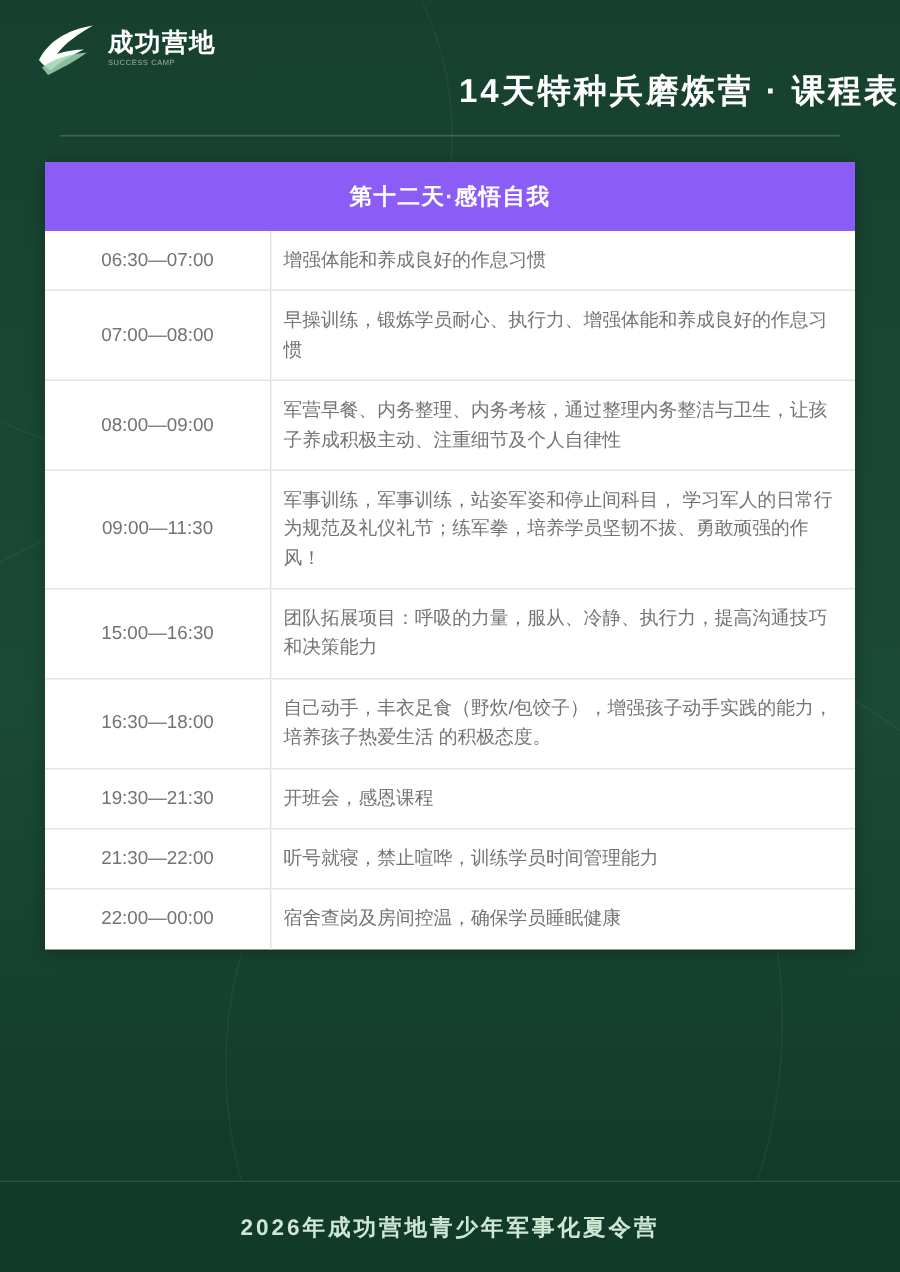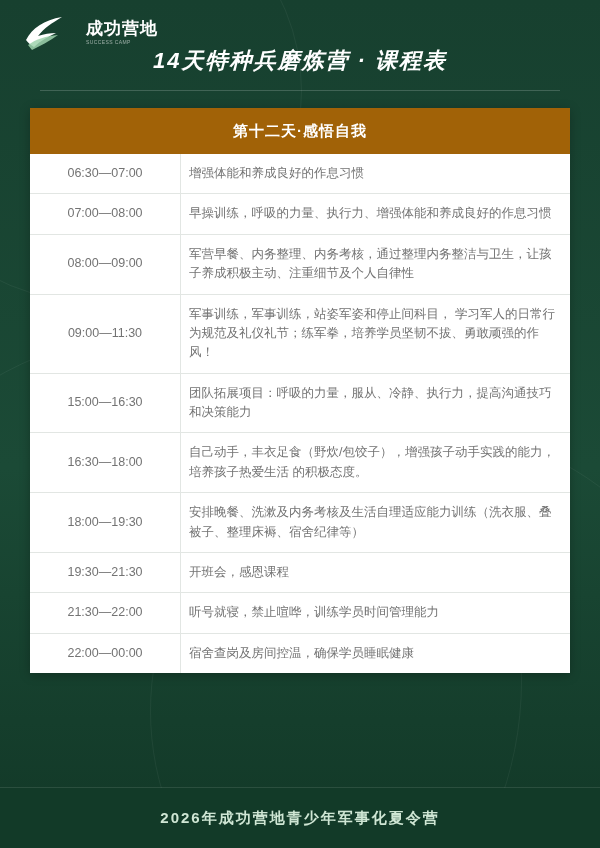--- a/index.html
+++ b/index.html
@@ -32,21 +32,21 @@
   .arc2 { width: 560px; height: 560px; left: 150px; top: 430px; }
   .arc3 { width: 420px; height: 420px; left: -120px; top: -120px; }
 
   
   .logo {
     position: absolute;
     left: 22px;
     top: 12px;
     display: flex;
     align-items: center;
-    gap: 20px;
+    gap: 6px;
   }
   .logo-mark {
     width: 44px;
     height: 40px;
     position: relative;
   }
   .logo-text {
     display: flex;
     flex-direction: column;
     justify-content: center;
@@ -64,22 +64,21 @@
     letter-spacing: 0.4px;
     margin-top: 3px;
   }
 
   
   .header {
     position: absolute;
     top: 46px;
     left: 0;
     width: 600px;
-    text-align: center;
-    font-style: italic;
+    text-align: right;
   }
   .header-title {
     color: #ffffff;
     font-size: 22px;
     font-weight: bold;
     letter-spacing: 2px;
   }
   .header-rule {
     width: 520px;
     margin: 14px auto 0 auto;
@@ -90,21 +89,21 @@
   
   .card {
     position: absolute;
     left: 30px;
     top: 108px;
     width: 540px;
     background: #ffffff;
     box-shadow: 0 2px 10px rgba(0,0,0,0.25);
   }
   .card-head {
-    background: #a16207;
+    background: #8b5cf6;
     color: #ffffff;
     text-align: center;
     font-size: 15px;
     font-weight: bold;
     letter-spacing: 1px;
     padding: 14px 0 13px 0;
   }
   table.schedule {
     width: 100%;
     border-collapse: collapse;
@@ -191,41 +190,37 @@
   <div class="card">
     <div class="card-head">第十二天·感悟自我</div>
     <table class="schedule">
       <tbody id="schedule-body">
           <tr>
             <td class="time">06:30—07:00</td>
             <td class="activity">增强体能和养成良好的作息习惯</td>
           </tr>
           <tr>
             <td class="time">07:00—08:00</td>
-            <td class="activity">早操训练，呼吸的力量、执行力、增强体能和养成良好的作息习惯</td>
+            <td class="activity">早操训练，锻炼学员耐心、执行力、增强体能和养成良好的作息习惯</td>
           </tr>
           <tr>
             <td class="time">08:00—09:00</td>
             <td class="activity">军营早餐、内务整理、内务考核，通过整理内务整洁与卫生，让孩子养成积极主动、注重细节及个人自律性</td>
           </tr>
           <tr>
             <td class="time">09:00—11:30</td>
             <td class="activity">军事训练，军事训练，站姿军姿和停止间科目， 学习军人的日常行为规范及礼仪礼节；练军拳，培养学员坚韧不拔、勇敢顽强的作风！</td>
           </tr>
           <tr>
             <td class="time">15:00—16:30</td>
             <td class="activity">团队拓展项目：呼吸的力量，服从、冷静、执行力，提高沟通技巧和决策能力</td>
           </tr>
           <tr>
             <td class="time">16:30—18:00</td>
             <td class="activity">自己动手，丰衣足食（野炊/包饺子），增强孩子动手实践的能力，培养孩子热爱生活 的积极态度。</td>
-          </tr>
-          <tr>
-            <td class="time">18:00—19:30</td>
-            <td class="activity">安排晚餐、洗漱及内务考核及生活自理适应能力训练（洗衣服、叠被子、整理床褥、宿舍纪律等）</td>
           </tr>
           <tr>
             <td class="time">19:30—21:30</td>
             <td class="activity">开班会，感恩课程</td>
           </tr>
           <tr>
             <td class="time">21:30—22:00</td>
             <td class="activity">听号就寝，禁止喧哗，训练学员时间管理能力</td>
           </tr>
           <tr>

